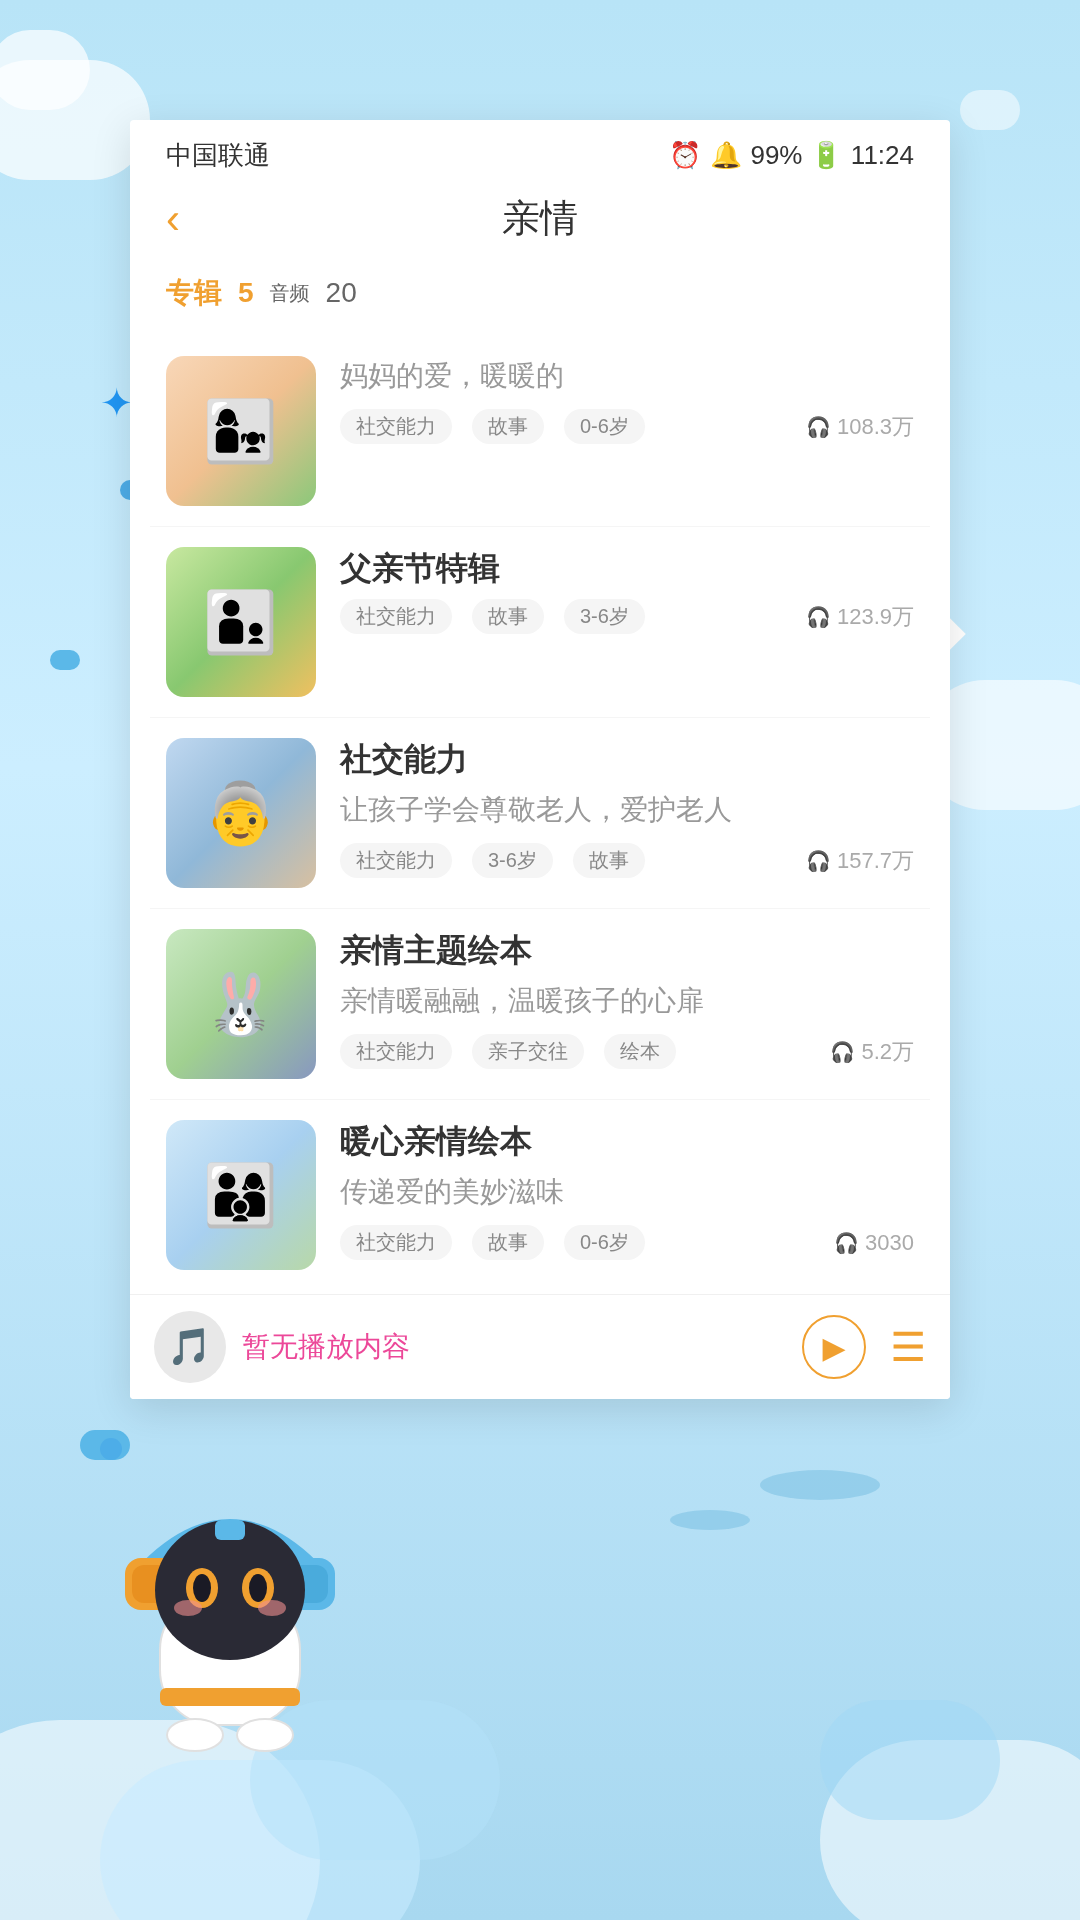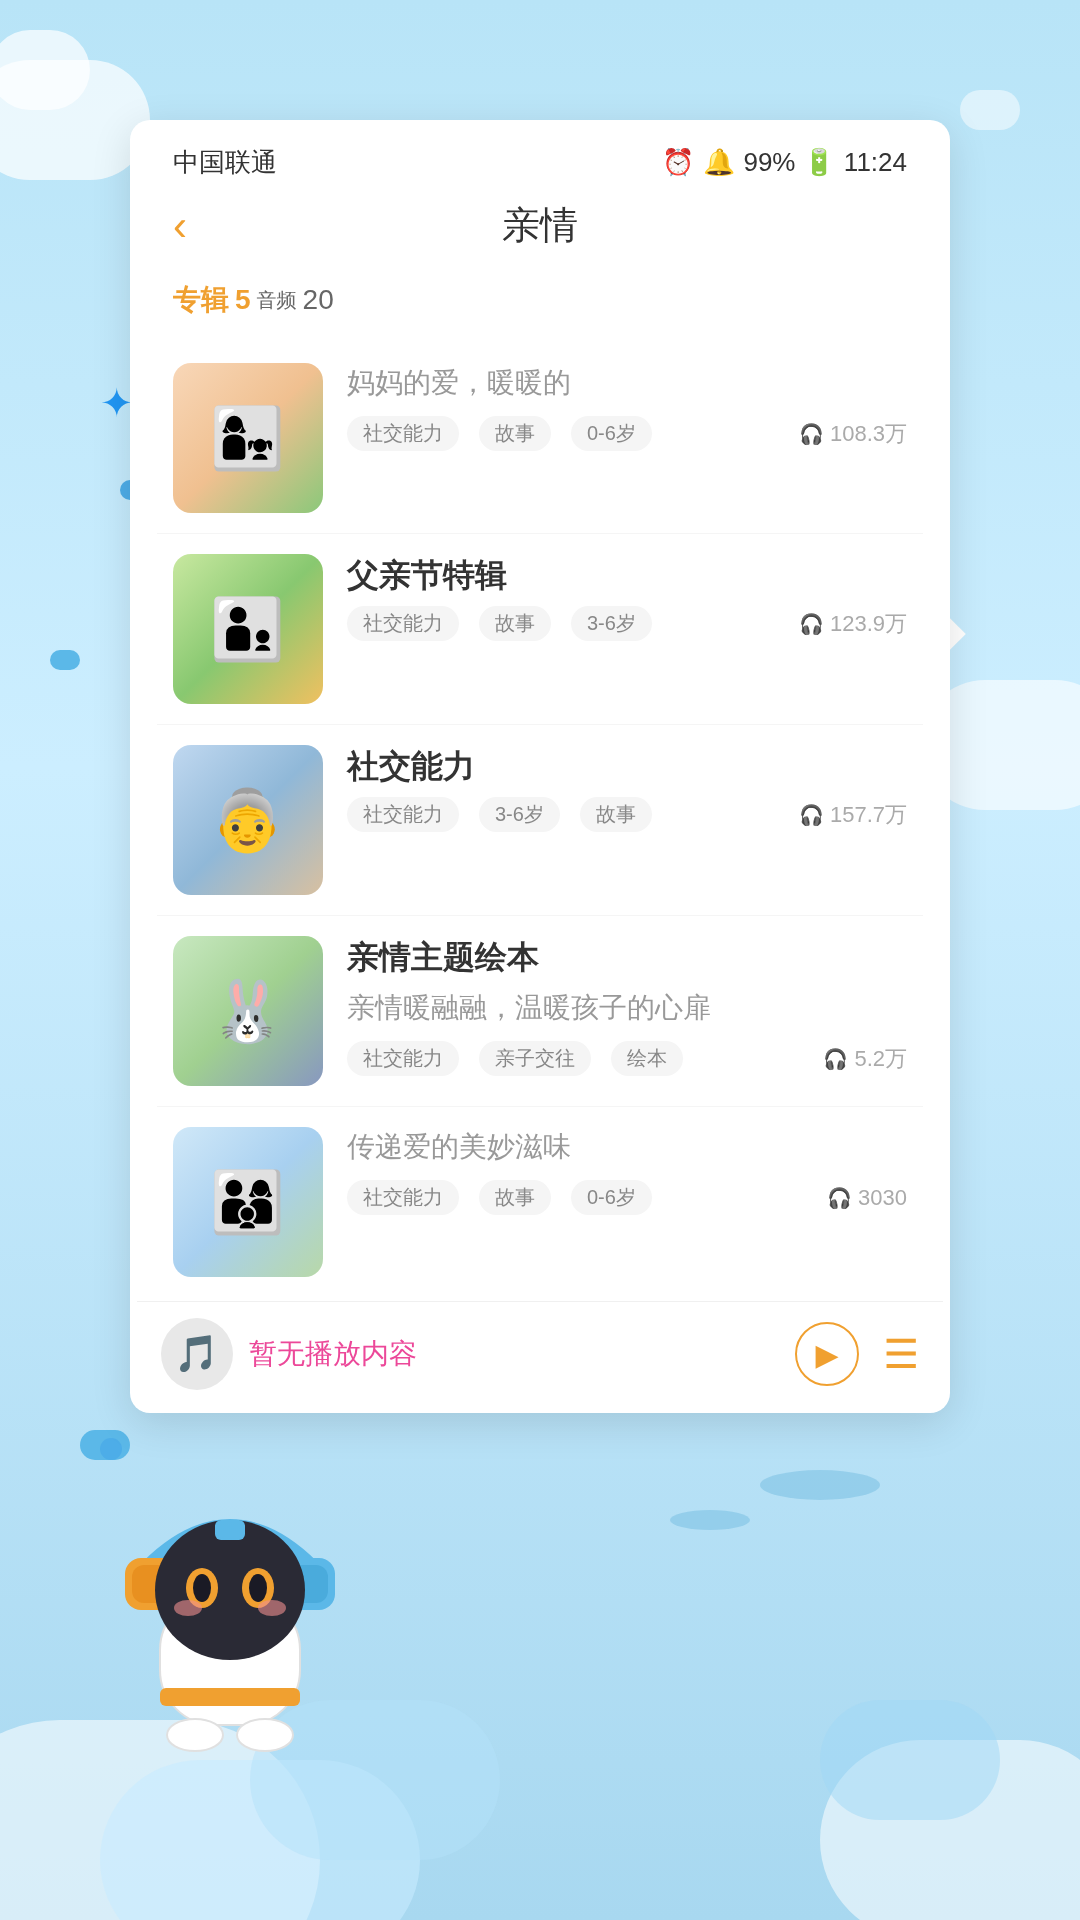--- a/index.html
+++ b/index.html
@@ -149,22 +149,22 @@
     }
 
     
     .card {
       position: absolute;
       top: 120px;
       left: 130px;
       right: 130px;
       width: 820px;
       background: white;
-      border-radius: 20px;
-      padding: 7px;
+      border-radius: 4px;
+      padding: 0;
       box-shadow: 0 10px 40px rgba(0,0,0,0.12);
       overflow: hidden;
     }
 
     
     .status-bar {
       display: flex;
       justify-content: space-between;
       align-items: center;
       padding: 18px 36px 10px;
@@ -193,21 +193,21 @@
       font-size: 38px;
       font-weight: 500;
       color: #333;
     }
 
     
     .stats-row {
       display: flex;
       align-items: center;
       padding: 10px 36px 24px;
-      gap: 6px;
+      gap: 16px;
     }
     .stat-album {
       font-size: 28px;
       font-weight: 600;
       color: #f0a030;
     }
     .stat-num {
       font-size: 28px;
       font-weight: 600;
       color: #f0a030;
@@ -481,20 +481,21 @@
         </div>
       </div>
     </div>
 
     <div class="album-item">
       <div class="album-thumb thumb-3">
         <div class="thumb-inner">👵</div>
       </div>
       <div class="album-info">
         <div class="album-title">社交能力</div>
+        <div class="album-desc">让孩子学会尊敬老人，爱护老人</div>
         <div class="album-tags-row">
           <span class="tag">社交能力</span>
           <span class="tag">3-6岁</span>
           <span class="tag">故事</span>
           <span class="play-count">
             <span class="play-icon-small">🎧</span>
             <span>157.7万</span>
           </span>
         </div>
       </div>
@@ -517,20 +518,21 @@
           </span>
         </div>
       </div>
     </div>
 
     <div class="album-item">
       <div class="album-thumb thumb-5">
         <div class="thumb-inner">👨‍👩‍👦</div>
       </div>
       <div class="album-info">
+        <div class="album-title">暖心亲情绘本</div>
         <div class="album-desc">传递爱的美妙滋味</div>
         <div class="album-tags-row">
           <span class="tag">社交能力</span>
           <span class="tag">故事</span>
           <span class="tag">0-6岁</span>
           <span class="play-count">
             <span class="play-icon-small">🎧</span>
             <span>3030</span>
           </span>
         </div>

